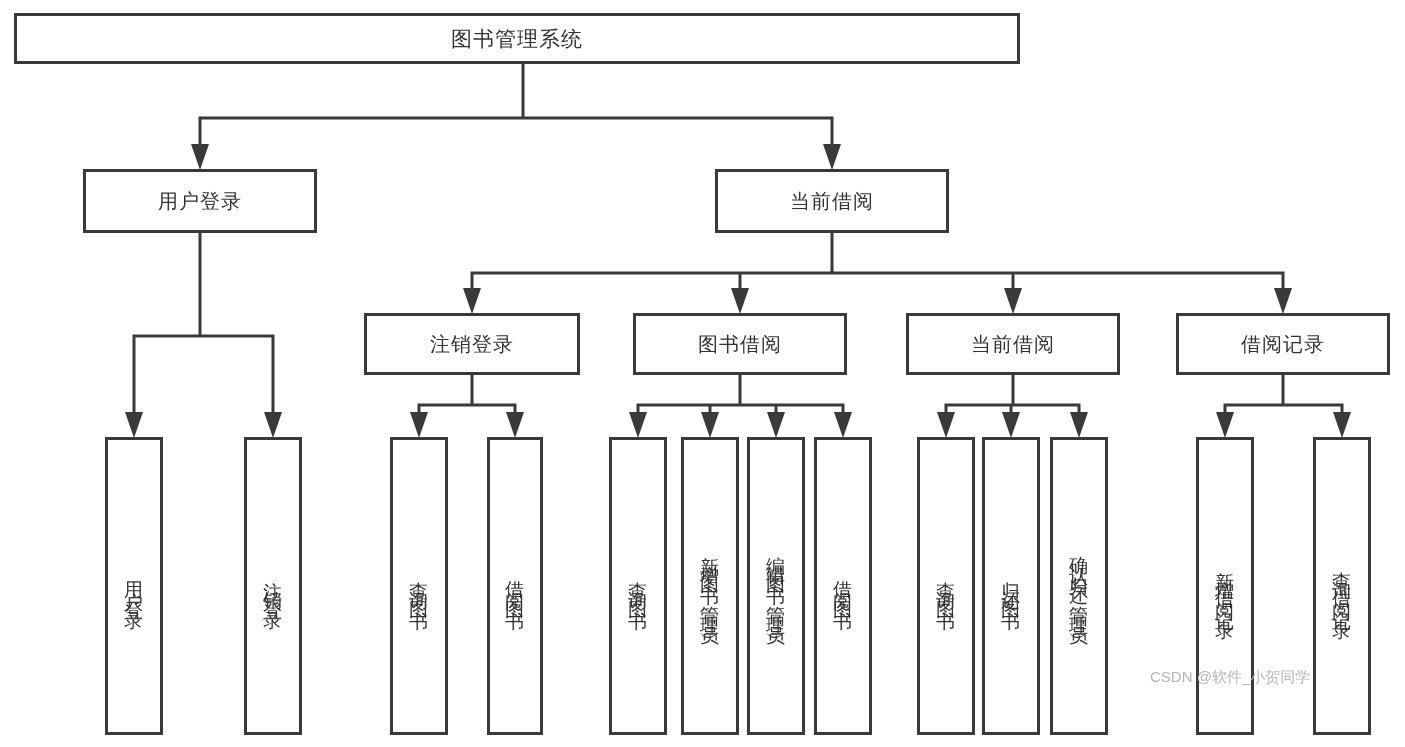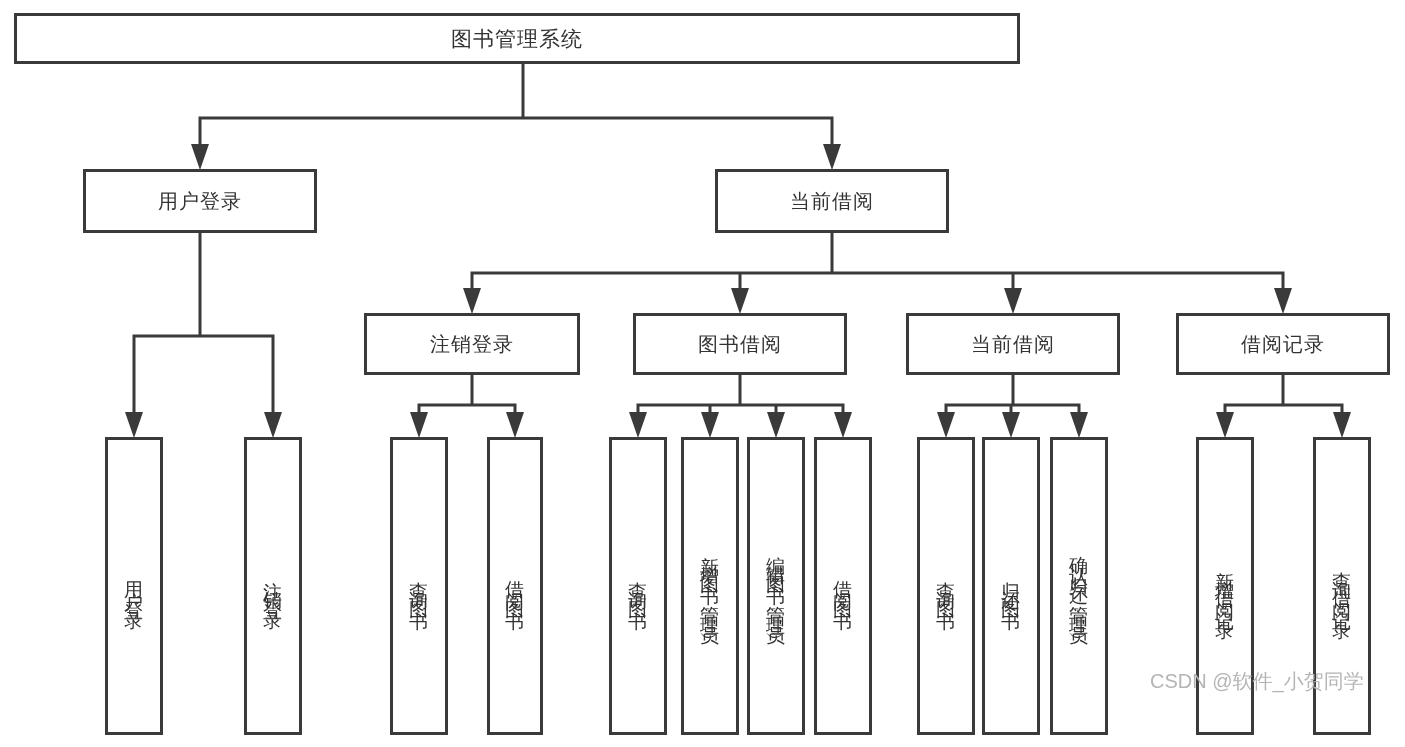--- a/index.html
+++ b/index.html
@@ -8,21 +8,21 @@
   #edges{position:absolute;left:0;top:0;width:1405px;height:747px;}
   .edge{stroke:var(--line,#3a3a3a);stroke-width:3;fill:none;stroke-linecap:square;}
   .arrowhead{fill:var(--line,#3a3a3a);stroke:none;}
   .node{position:absolute;box-sizing:border-box;border:3px solid var(--line,#3a3a3a);
         background:#fff;display:flex;align-items:center;justify-content:center;
         color:var(--text,#333);}
   .hbox{font-size:20px;letter-spacing:1px;}
   .hbox.root{font-size:21px;}
   .vbox{font-size:19px;}
   .vlabel{writing-mode:vertical-rl;text-orientation:mixed;letter-spacing:10px;line-height:1;}
-  #watermark{position:absolute;left:1150px;top:668px;width:255px;font-size:20px;
+  #watermark{position:absolute;left:1150px;top:668px;width:255px;font-size:15px;
              letter-spacing:0px;color:var(--watermark,#b5b5b5);white-space:nowrap;}
 </style>
 </head>
 <body>
 
 <div id="stage">
 
   <svg id="edges" viewBox="0 0 1405 747" xmlns="http://www.w3.org/2000/svg">
 
     <g>

